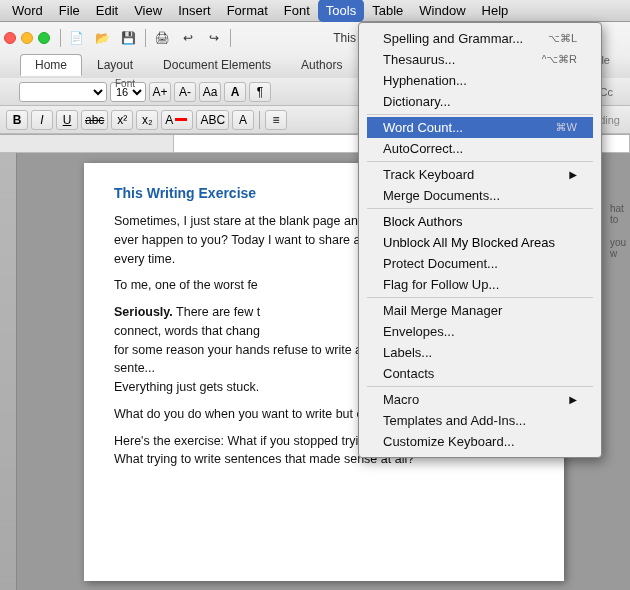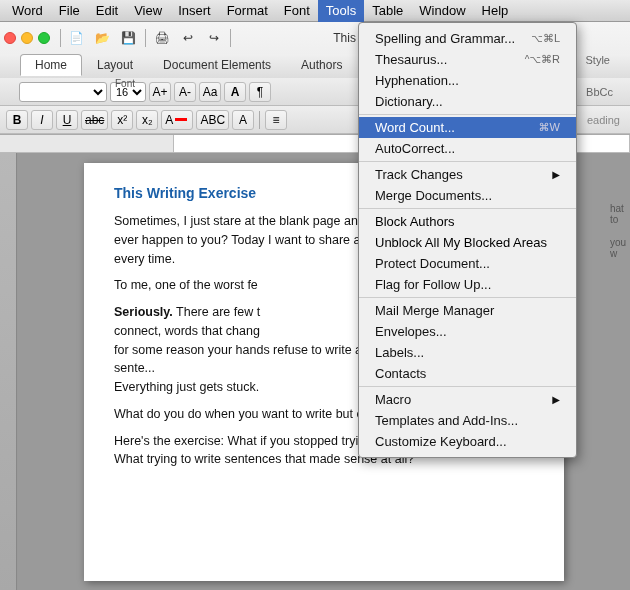--- a/index.html
+++ b/index.html
@@ -17,21 +17,21 @@
     }
     .menu-item {
       padding: 4px 8px;
       cursor: pointer;
       border-radius: 3px;
       white-space: nowrap;
     }
     .menu-item.active {
       background: #3d6cc0;
       color: white;
-      border-radius: 0;
+      border-radius: 5px;
     }
 
     
     #toolbar-area {
       background: linear-gradient(to bottom, #f5f5f5, #e0e0e0);
       border-bottom: 1px solid #aaa;
     }
     #toolbar1 {
       display: flex;
       align-items: center;
@@ -221,26 +221,26 @@
       margin-bottom: 8px;
     }
     #page p { margin-bottom: 8px; font-size: 12.5px; color: #111; }
     #page p strong { font-weight: bold; }
 
     
     #tools-menu {
       position: absolute;
       top: 22px;
       left: 358px;
-      width: 219px;
+      width: 244px;
       background: #f0f0f0;
       border: 1px solid #888;
       box-shadow: 2px 4px 12px rgba(0,0,0,0.4);
       border-radius: 4px;
-      padding: 3px 0;
+      padding: 3px 8px;
       z-index: 100;
       font-size: 13px;
     }
     .menu-group {
       padding: 2px 0;
       border-bottom: 1px solid #ccc;
     }
     .menu-group:last-child { border-bottom: none; }
     .dropdown-item {
       display: flex;
@@ -410,21 +410,21 @@
       <span class="item-label">Word Count...</span>
       <span class="item-shortcut">⌘W</span>
     </div>
     <div class="dropdown-item">
       <span class="item-label">AutoCorrect...</span>
     </div>
   </div>
 
   <div class="menu-group">
     <div class="dropdown-item">
-      <span class="item-label">Track Changes</span>
+      <span class="item-label">Track Keyboard</span>
       <span class="item-arrow">▶</span>
     </div>
     <div class="dropdown-item">
       <span class="item-label">Merge Documents...</span>
     </div>
   </div>
 
   <div class="menu-group">
     <div class="dropdown-item disabled">
       <span class="item-label">Block Authors</span>

